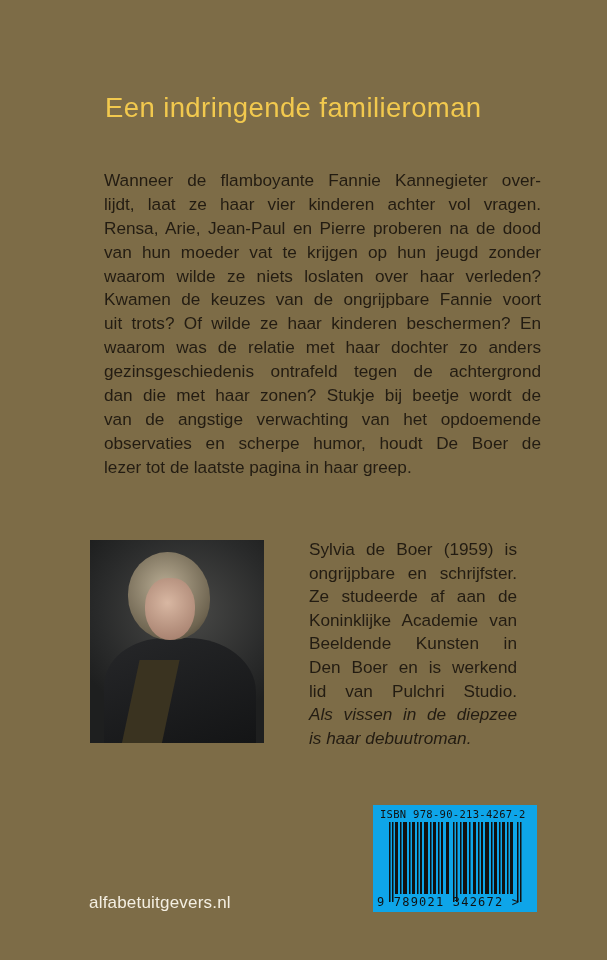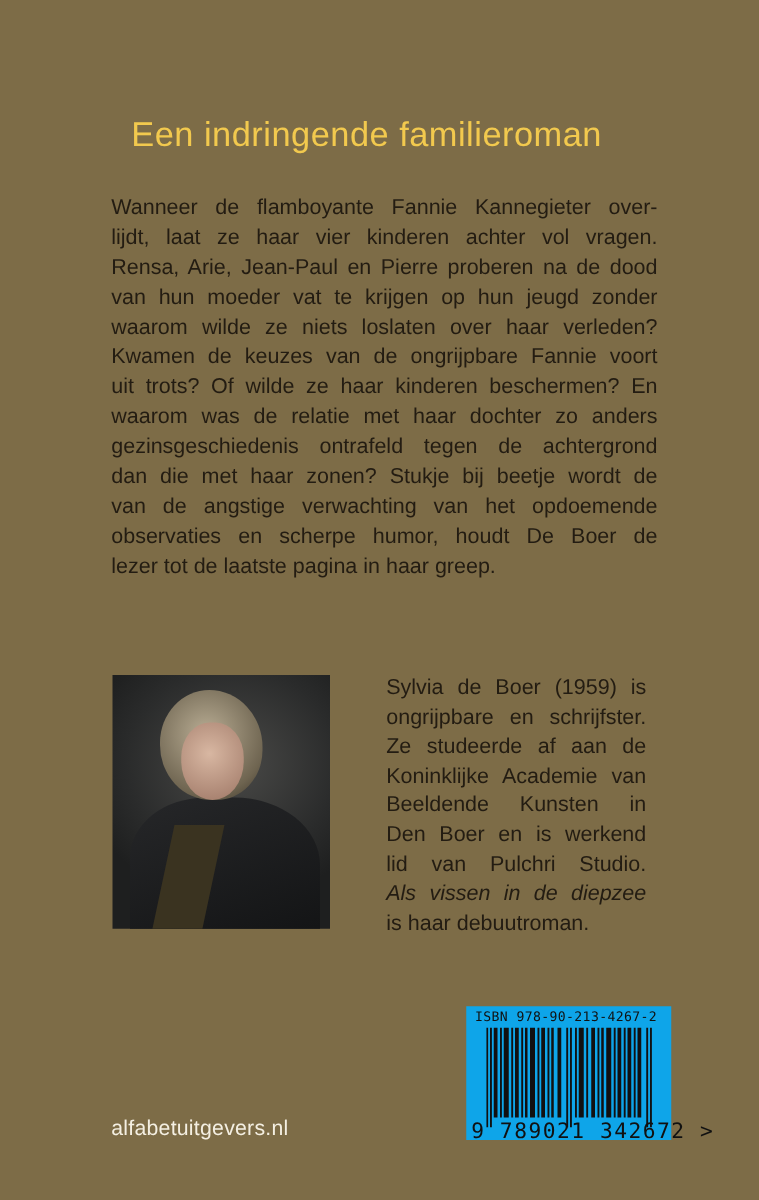--- a/index.html
+++ b/index.html
@@ -10,52 +10,52 @@
     position: relative;
   }
   .title {
     position: absolute; left: 89px; top: 76px;
     font-size: 27.5px; color: #f2c94e; letter-spacing: 0.4px;
     font-weight: normal; margin: 16px; white-space: nowrap;
   }
   .blurb {
     position: absolute; left: 89px; top: 154px; width: 437px;
     font-size: 17.2px; line-height: 23.9px; color: #231c12;
-    margin: 0;
+    margin: 15px;
   }
   .blurb .ln { display: block; text-align: justify; text-align-last: justify; white-space: nowrap; height: 23.9px; }
   .blurb .ln.last { text-align-last: left; }
   .photo {
     position: absolute; left: 90px; top: 540px; width: 174px; height: 203px;
     background: radial-gradient(ellipse 70% 55% at 55% 35%, #4a4a48 0%, #2a2b2b 70%, #1e1f1f 100%);
     overflow: hidden;
   }
   .photo .hair { position: absolute; left: 38px; top: 12px; width: 82px; height: 88px; border-radius: 48% 52% 45% 50%; background: radial-gradient(circle at 45% 40%, #b9ad94, #6e6450 70%, #3a3429); }
   .photo .face { position: absolute; left: 55px; top: 38px; width: 50px; height: 62px; border-radius: 45% 45% 50% 50%; background: radial-gradient(circle at 45% 40%, #d8b7a2, #a98371 80%); }
   .photo .coat { position: absolute; left: 14px; top: 98px; width: 152px; height: 120px; border-radius: 40% 45% 0 0; background: linear-gradient(160deg, #262729, #121314); }
   .photo .shirt { position: absolute; left: 40px; top: 120px; width: 40px; height: 90px; background: #3a3320; transform: skewX(-12deg); }
   .bio {
     position: absolute; left: 309px; top: 538px; width: 208px;
     font-size: 17.2px; line-height: 23.6px; color: #231c12; margin: 0;
   }
   .bio .ln { display: block; text-align: justify; text-align-last: justify; white-space: nowrap; height: 23.6px; }
-  .bio .ln.last { text-align-last: left; }
+  .bio .ln.last { text-align-last: left; font-style: italic; }
   .bio .ln.it { font-style: italic; }
   .barcode {
     position: absolute; left: 373px; top: 805px; width: 164px; height: 107px;
     background: #0ea5e9;
   }
   .barcode .isbn {
     position: absolute; left: 7px; top: 3px; font-family: "DejaVu Sans Mono", monospace;
     font-size: 10.5px; color: #111; letter-spacing: 0.3px; white-space: nowrap;
   }
   .barcode .bars { position: absolute; left: 16px; top: 17px; width: 134px; height: 80px; }
   .barcode .digits {
     position: absolute; left: 4px; top: 90px; font-family: "DejaVu Sans Mono", monospace;
-    font-size: 17px; color: #111; white-space: nowrap; letter-spacing: 1.2px;
+    font-size: 12px; color: #111; white-space: nowrap; letter-spacing: 1.2px;
   }
   .website {
     position: absolute; left: 89px; top: 893px;
     font-size: 17px; color: #f4efe2; letter-spacing: 0.2px; white-space: nowrap;
   }
 </style>
 </head>
 <body>
 
 <h1 class="title">Een indringende familieroman</h1>

